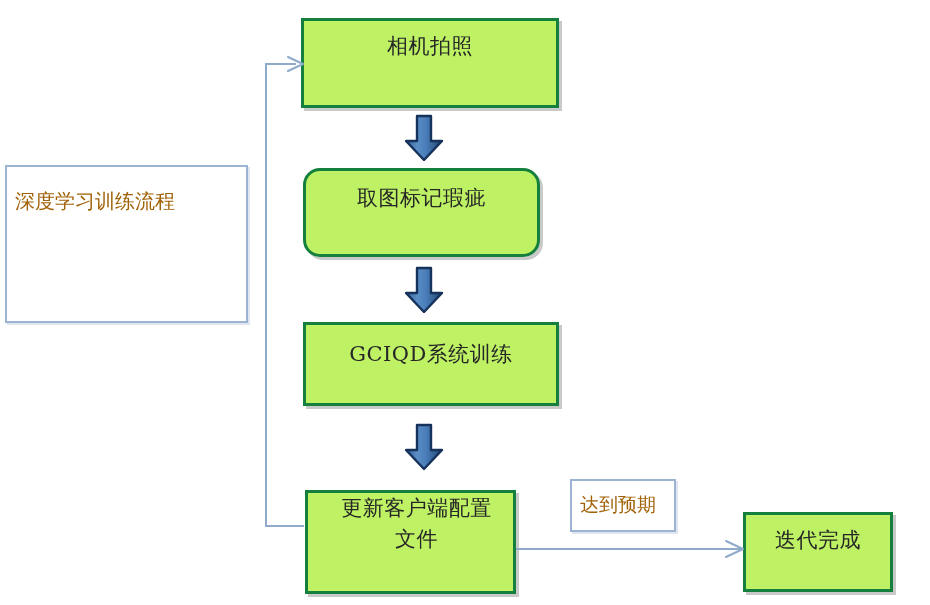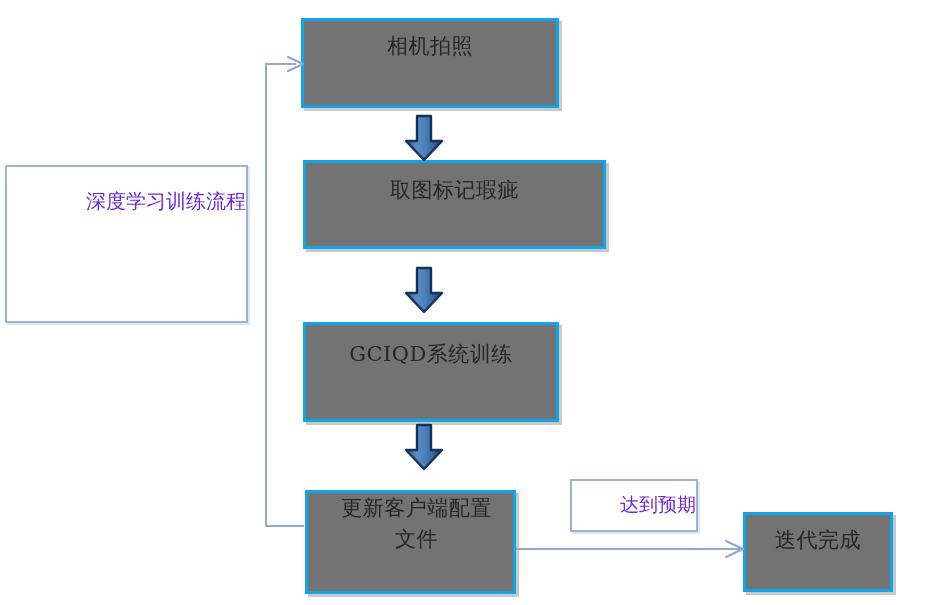--- a/index.html
+++ b/index.html
@@ -17,22 +17,22 @@
     position: relative;
     width: 930px;
     height: 605px;
     background: #ffffff;
   }
 
   
   .proc-box {
     position: absolute;
     box-sizing: border-box;
-    background: #737373;
-    border: 3px solid #0ea5e9;
+    background: #bef264;
+    border: 3px solid #15803d;
     box-shadow: 3px 3px 0 0 #c9c9c9;
   }
   .proc-box .box-label {
     position: absolute;
     left: 0;
     right: 0;
     top: 8px;
     text-align: center;
     color: #262626;
     font-size: 21px;
@@ -46,22 +46,22 @@
     position: absolute;
     box-sizing: border-box;
     background: #ffffff;
     border: 2px solid #9cb3d4;
     box-shadow: 2px 2px 0 0 #dfe6f0;
   }
   .note-box .box-label {
     position: absolute;
     left: 8px;
     right: 0;
-    text-align: right;
-    color: #6d28d9;
+    text-align: left;
+    color: #a16207;
     white-space: pre-line;
   }
 
   
   #panel-training {
     left: 5px;
     top: 165px;
     width: 243px;
     height: 158px;
   }
@@ -74,33 +74,33 @@
     top: 73px;
     font-size: 20px;
     line-height: 30px;
     padding: 0 12px;
   }
 
   
   #note-expected {
     left: 570px;
     top: 479px;
-    width: 128px;
+    width: 106px;
     height: 53px;
   }
   #note-expected .box-label {
     top: 10px;
     font-size: 19px;
     line-height: 26px;
   }
 
   
   #box-capture   { left: 301px; top: 18px;  width: 258px; height: 90px; }
-  #box-mark      { left: 303px; top: 160px; width: 303px; height: 89px; }
-  #box-train     { left: 303px; top: 322px; width: 256px; height: 100px; }
+  #box-mark      { left: 303px; top: 168px; width: 237px; height: 89px; border-radius: 17px; }
+  #box-train     { left: 303px; top: 322px; width: 256px; height: 84px; }
   #box-update    { left: 305px; top: 490px; width: 211px; height: 104px; }
   #box-done      { left: 743px; top: 512px; width: 150px; height: 80px; }
 
   #box-capture .box-label { top: 10px; }
   #box-mark    .box-label { top: 12px; }
   #box-train   .box-label { top: 14px; }
   #box-update  .box-label { top: 0; line-height: 31px; padding-left: 12px; }
   #box-done    .box-label { top: 10px; }
 
   

